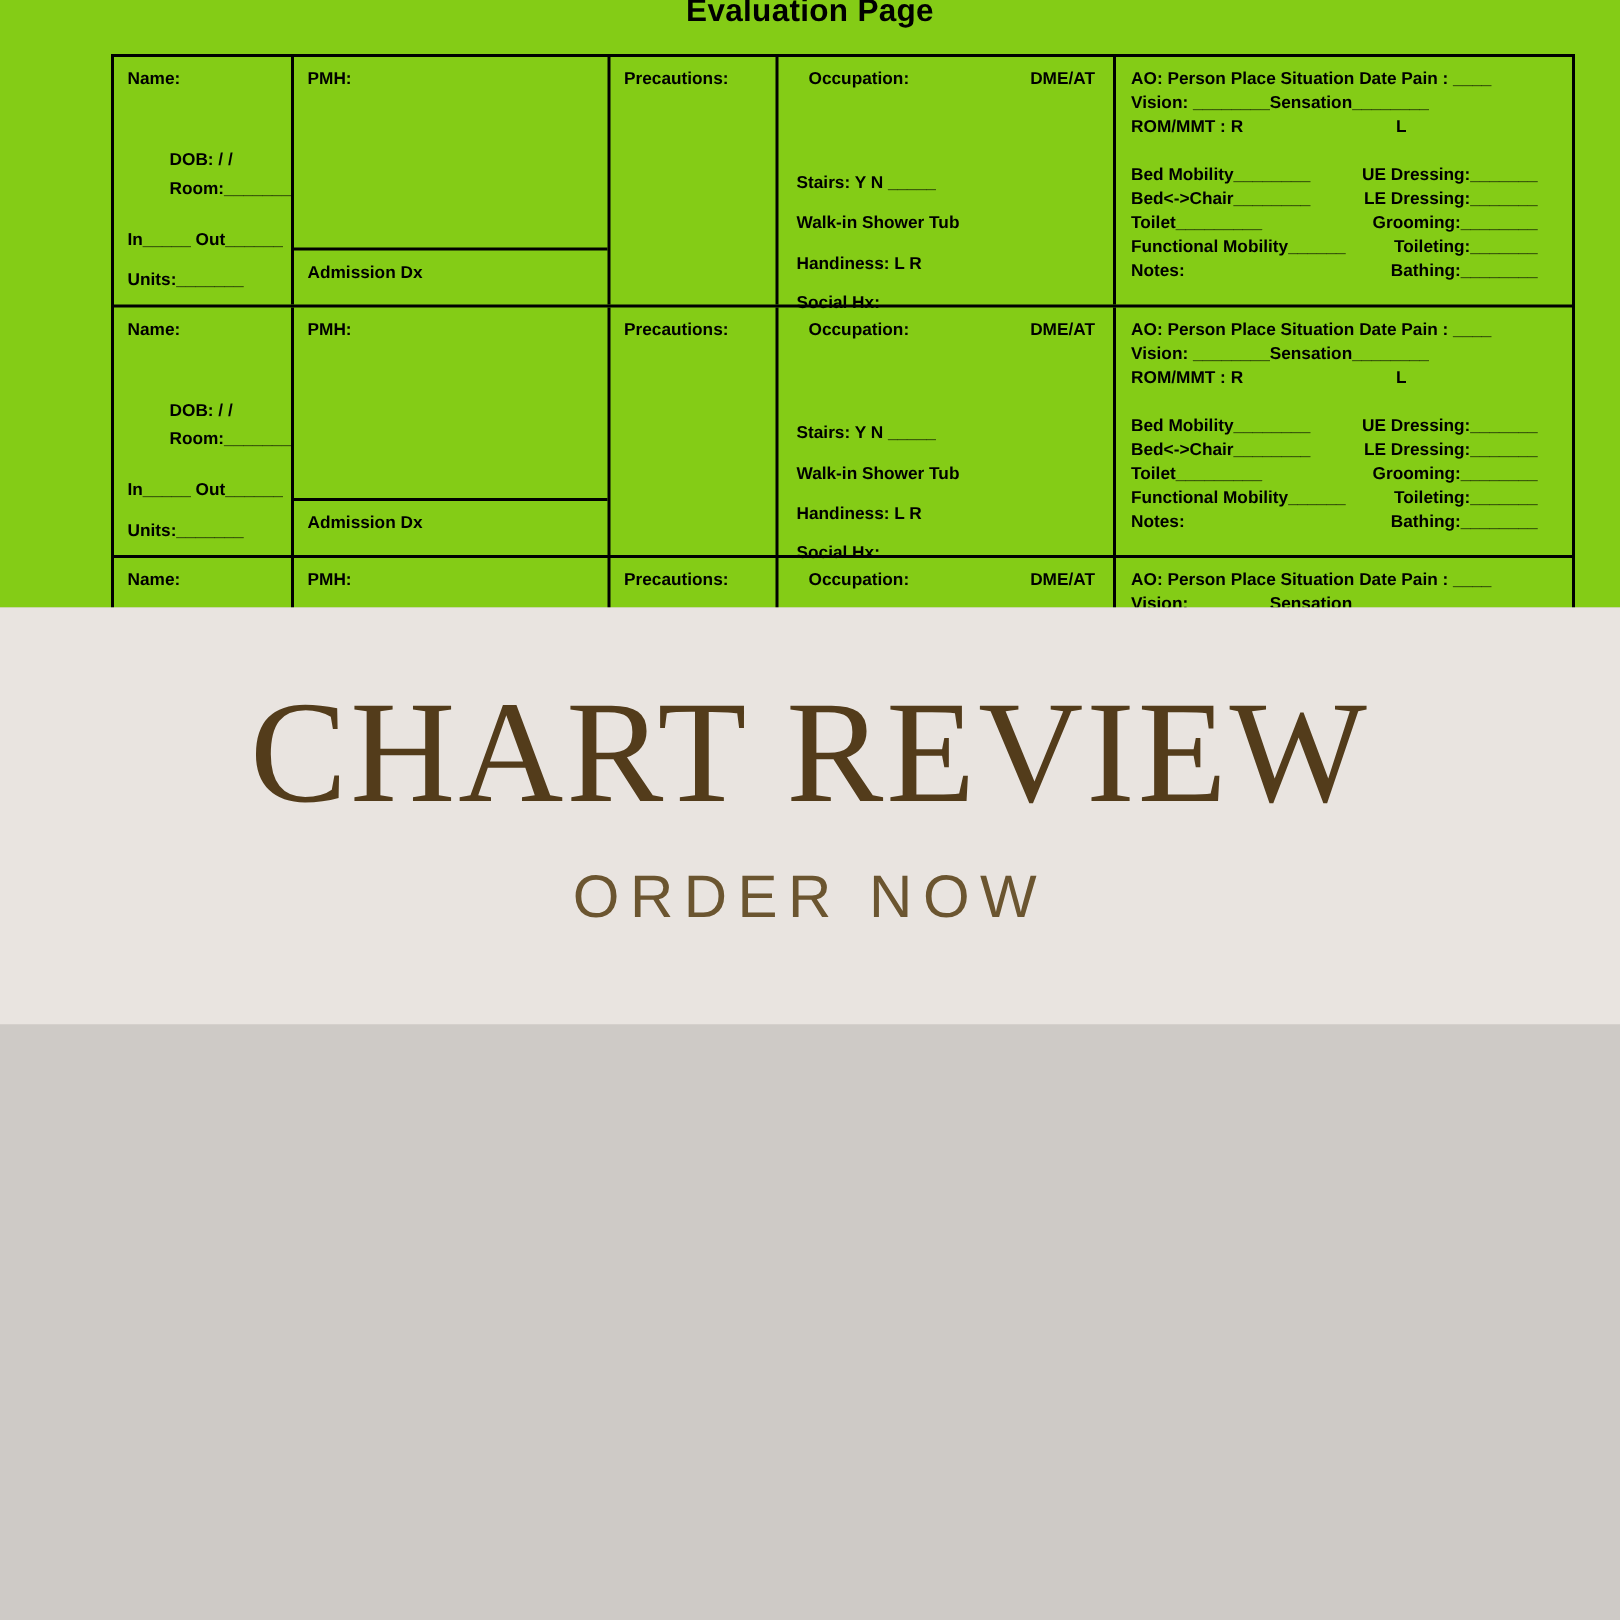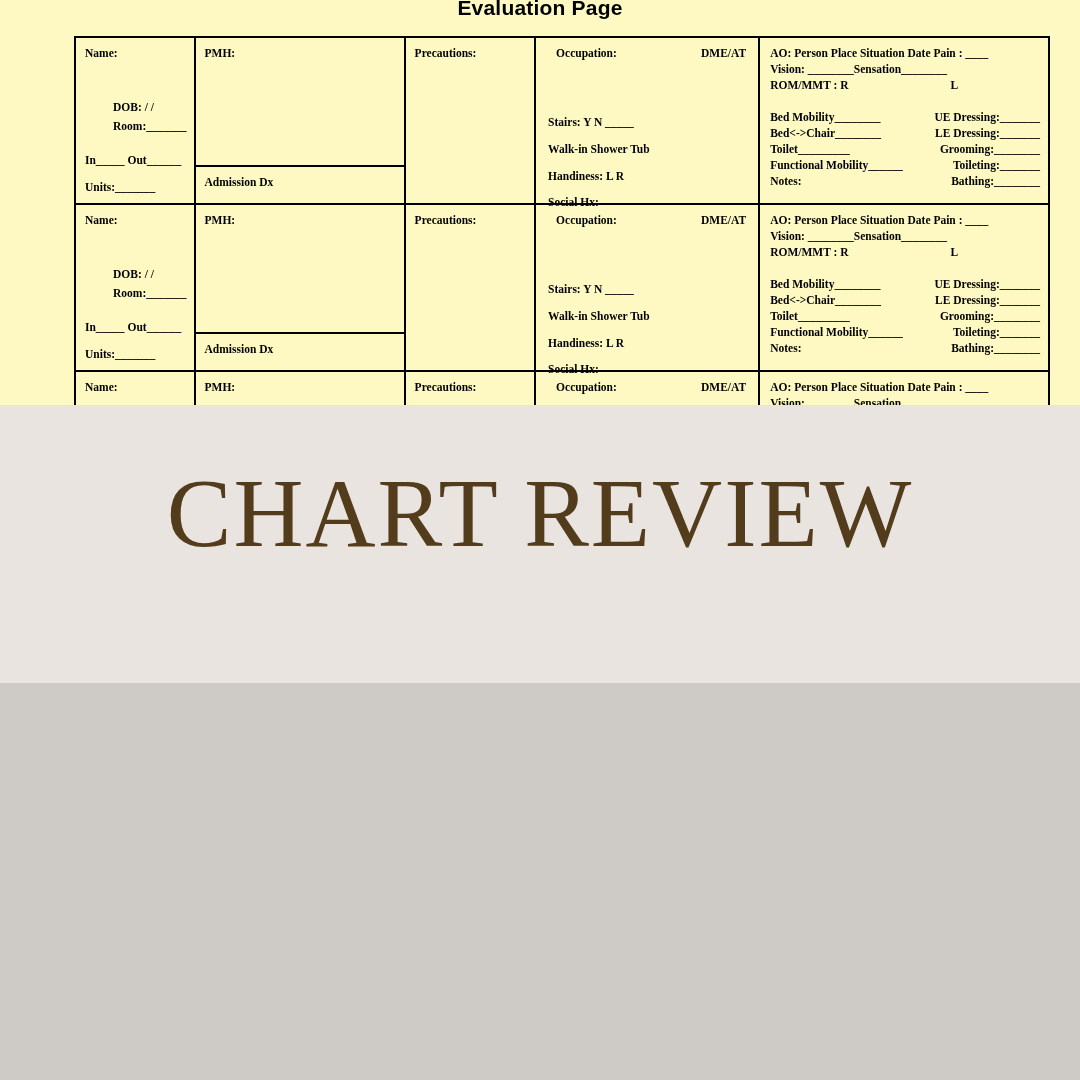--- a/index.html
+++ b/index.html
@@ -20,21 +20,21 @@
     height: 1080px;
   }
 
   
   .doc-area {
     position: absolute;
     top: 0;
     left: 0;
     width: 1080px;
     height: 405px;
-    background: #fef9c3;
+    background: #84cc16;
     overflow: hidden;
   }
 
   .doc-title {
     text-align: center;
     font-weight: bold;
     font-size: 21px;
     color: #000;
     padding-top: 0px;
     margin-top: -4px;
@@ -49,41 +49,40 @@
     border: 2px solid #000;
     border-bottom: none;
     box-sizing: border-box;
   }
 
   .form-row {
     display: flex;
     border-bottom: 2px solid #000;
     box-sizing: border-box;
     height: 167px;
-    font-family: Liberation Serif, serif;
   }
   .form-row.partial {
     height: 38px;
     overflow: hidden;
   }
 
   .cell {
     box-sizing: border-box;
     border-right: 2px solid #000;
     padding: 9px 8px 0 9px;
     font-size: 11.5px;
     color: #000;
     position: relative;
     line-height: 1.05;
   }
   .cell:last-child { border-right: none; }
 
   .c-name { width: 120px; }
   .c-pmh  { width: 211px; padding: 0; }
-  .c-prec { width: 131px; }
+  .c-prec { width: 112px; }
   .c-occ  { width: 225px; }
   .c-ao   { width: 289px; padding-left: 10px; }
   .nm-name { position: absolute; top: 9px; left: 9px; font-weight: bold; }
   .nm-dob  { position: absolute; top: 63px; left: 9px; font-weight: bold; margin-left: 28px; }
   .nm-room { position: absolute; top: 82px; left: 9px; font-weight: bold; padding-left: 28px; }
   .nm-inout{ position: absolute; top: 116px; left: 9px; font-weight: bold; }
   .nm-units{ position: absolute; top: 143px; left: 9px; font-weight: bold; }
 
   .pmh-top {
     height: 129px;
@@ -138,21 +137,21 @@
     height: 278px;
     background: #e9e4e0;
     text-align: center;
   }
   .banner-title {
     font-family: "Liberation Serif", serif;
     font-size: 97px;
     color: #533c1b;
     letter-spacing: 2px;
     margin: 0;
-    padding-top: 60px;
+    padding-top: 48px;
     line-height: 1.0;
     font-weight: normal;
   }
   .banner-sub {
     font-family: "Liberation Sans", sans-serif;
     font-size: 40px;
     color: #6b5530;
     letter-spacing: 7px;
     margin: 0;
     padding-top: 18px;
@@ -316,17 +315,18 @@
           <div class="ao-line">AO: Person   Place   Situation     Date  Pain : ____</div>
           <div class="ao-line">Vision: ________Sensation________</div>
         </div>
       </div>
 
     </div>
   </div>
 
   <div class="banner">
     <div class="banner-title">CHART REVIEW</div>
+    <div class="banner-sub">ORDER NOW</div>
   </div>
 
   <div class="bottom-fill"></div>
 
 </div>
 
 </body></html>

